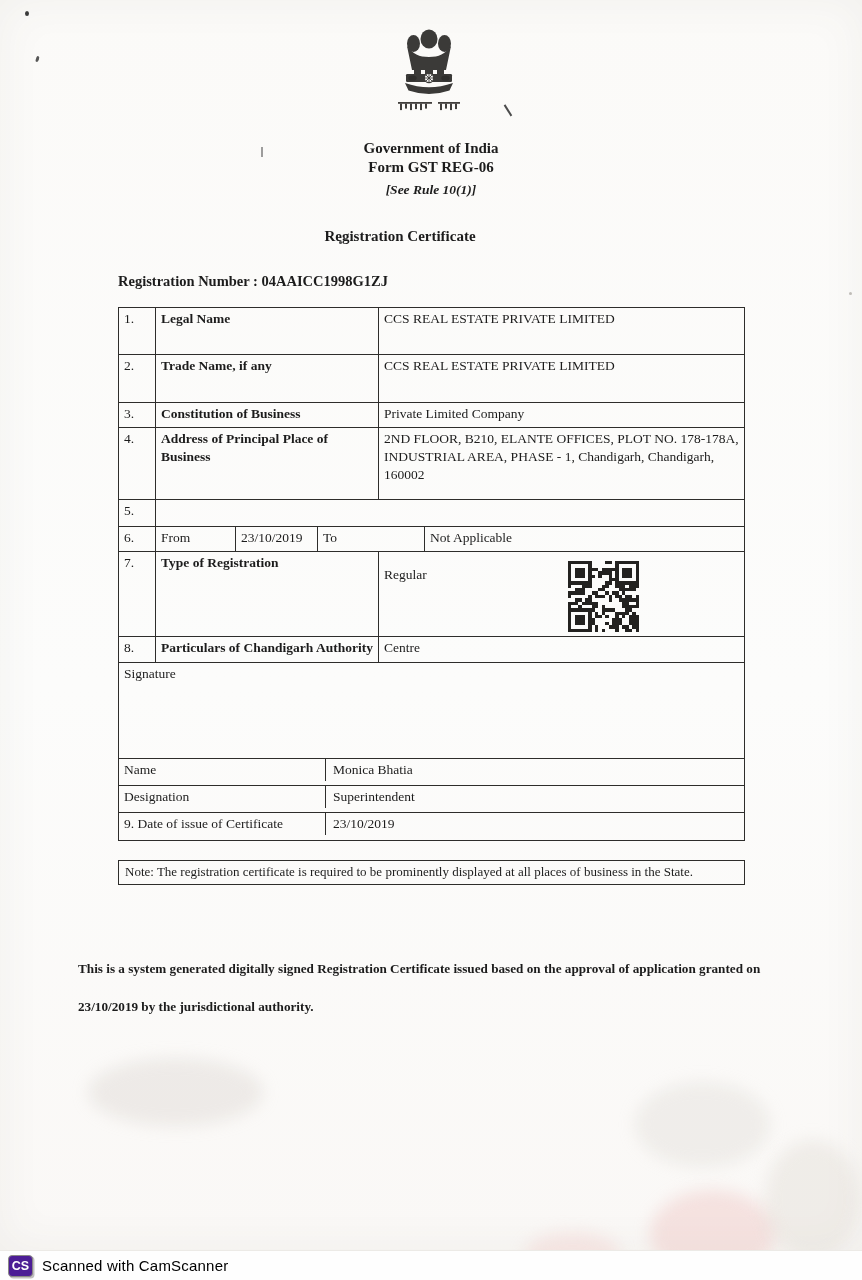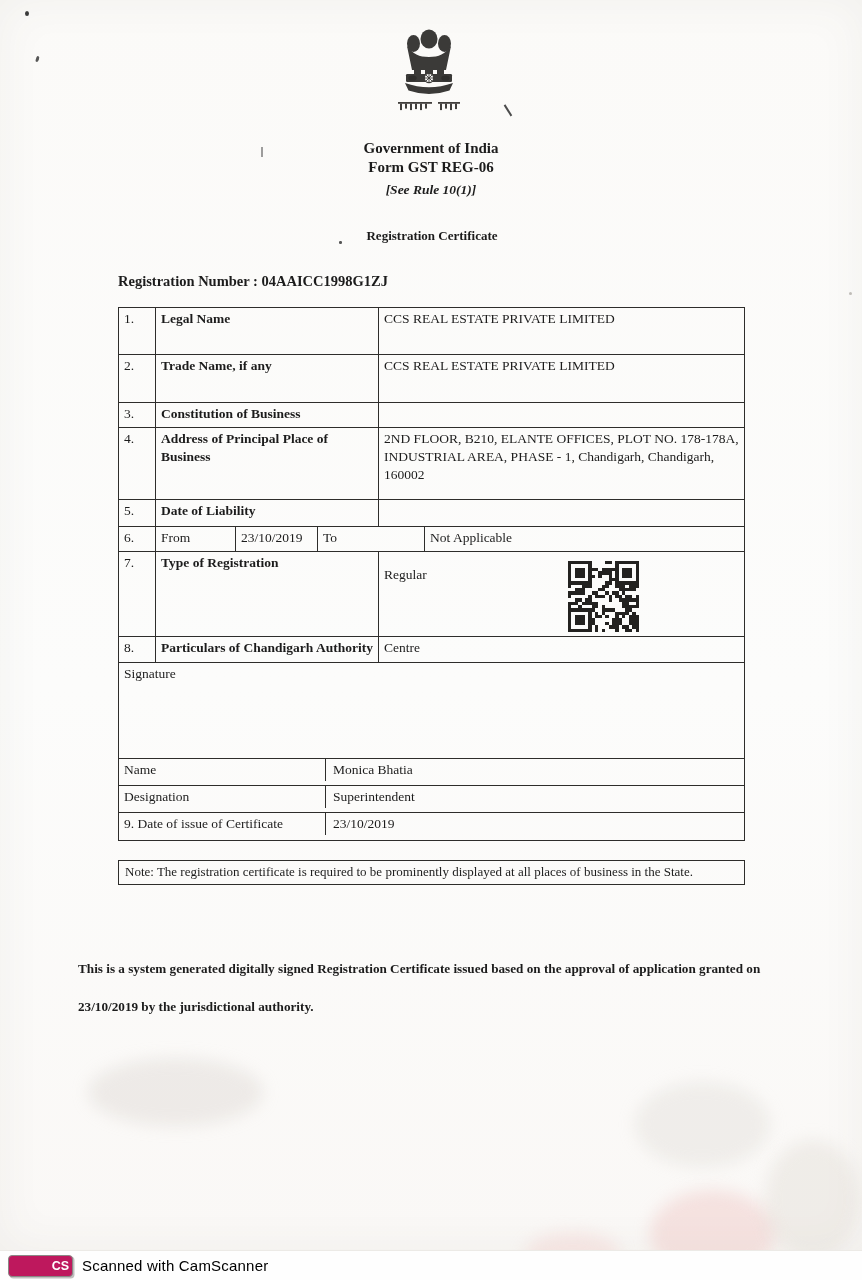--- a/index.html
+++ b/index.html
@@ -14,21 +14,21 @@
     background:linear-gradient(180deg,#fbfaf8 0%,#fcfcfb 55%,#faf8f6 100%);
     box-shadow:inset 0 0 45px rgba(90,85,75,.06);
   }
   
   .emblem{position:absolute;left:399px;top:28px;width:60px;height:70px;}
   .emblem-caption{position:absolute;left:396px;top:99px;width:66px;height:12px;}
   .h-center{position:absolute;left:0;width:862px;text-align:center;}
   .govt{top:140px;font-weight:bold;font-size:15px;}
   .form{top:159px;font-weight:bold;font-size:15px;}
   .rule{top:182px;font-weight:bold;font-style:italic;font-size:13.5px;}
-  .cert-title{position:absolute;top:228px;left:0;width:800px;text-align:center;font-weight:bold;font-size:13px;margin-left:32px;}
+  .cert-title{position:absolute;top:228px;left:0;width:800px;text-align:center;font-weight:bold;font-size:15px;}
   .regnum{position:absolute;left:118px;top:273px;font-weight:bold;font-size:14.5px;}
   
   .tblwrap{position:absolute;left:118px;top:307px;width:627px;}
   .gst-table{border:1.6px solid #2e2d2b;}
   .trow{display:flex;border-bottom:1.6px solid #2e2d2b;box-sizing:border-box;font-size:13.5px;line-height:1.32;}
   .trow.last{border-bottom:none;}
   .c{box-sizing:border-box;padding:2px 5px;}
   .c-sno{width:37px;border-right:1.6px solid #2e2d2b;flex:none;}
   .c-label{width:223px;border-right:1.6px solid #2e2d2b;font-weight:bold;flex:none;}
   .c-value{flex:1;min-width:0;position:relative;}
@@ -47,24 +47,23 @@
   .note-box{border:1.6px solid #2e2d2b;margin-top:19px;padding:3px 6px 4px 6px;font-size:13px;box-sizing:border-box;}
   
   .closing{position:absolute;left:78px;top:950px;width:714px;font-weight:bold;font-size:13.2px;line-height:38px;}
   
   .cam-footer{
     position:absolute;left:0;right:0;bottom:0;height:30px;background:#fefefe;
     border-top:1px solid #eceae6;display:flex;align-items:center;gap:9px;padding-left:8px;
     font-family:"Liberation Sans","DejaVu Sans",sans-serif;box-sizing:border-box;
   }
   .cs-badge{
-    width:23px;height:20px;background:#be185d;border:1px solid #8a8886;border-radius:4px;
+    width:23px;height:20px;background:#4c1d95;border:1px solid #8a8886;border-radius:4px;
     color:#fff;font-weight:bold;font-size:12.5px;display:flex;align-items:center;justify-content:center;
     box-shadow:1.5px 1.5px 0 rgba(130,128,125,.5);
-    padding-left:40px;
   }
   .cs-text{color:#000000;font-size:15px;letter-spacing:.2px;}
   
   .speck{position:absolute;background:#3a3a3a;}
   .spk1{left:25px;top:11px;width:4px;height:5px;border-radius:50%;}
   .spk2{left:36px;top:56px;width:3px;height:6px;border-radius:40% 60% 60% 40%;transform:rotate(18deg);opacity:.85;}
   .spk3{left:507px;top:104px;width:1.6px;height:13px;background:#4c4c4c;transform:rotate(-32deg);}
   .spk4{left:339px;top:241px;width:2.5px;height:2.5px;border-radius:50%;background:#555;}
   .spk5{left:261px;top:147px;width:1.5px;height:10px;background:#6a6a6a;opacity:.65;}
   .spk6{left:849px;top:292px;width:3px;height:3px;border-radius:50%;background:#9a948e;opacity:.6;}
@@ -146,31 +145,31 @@
 
       <div class="trow r2">
         <div class="c c-sno">2.</div>
         <div class="c c-label">Trade Name, if any</div>
         <div class="c c-value">CCS REAL ESTATE PRIVATE LIMITED</div>
       </div>
 
       <div class="trow r3">
         <div class="c c-sno">3.</div>
         <div class="c c-label">Constitution of Business</div>
+        <div class="c c-value">Private Limited Company</div>
       </div>
 
       <div class="trow r4">
         <div class="c c-sno">4.</div>
         <div class="c c-label">Address of Principal Place of Business</div>
         <div class="c c-value">2ND FLOOR, B210, ELANTE OFFICES, PLOT NO. 178-178A, INDUSTRIAL AREA, PHASE - 1, Chandigarh, Chandigarh, 160002</div>
       </div>
 
       <div class="trow r5">
         <div class="c c-sno">5.</div>
-        <div class="c c-label">Date of Liability</div>
         <div class="c c-value"></div>
       </div>
 
       <div class="trow r6 row6">
         <div class="c c-sno">6.</div>
         <div class="c-value">
           <div class="sub sub-from">From</div>
           <div class="sub sub-fromval">23/10/2019</div>
           <div class="sub sub-to">To</div>
           <div class="sub sub-toval">Not Applicable</div>

